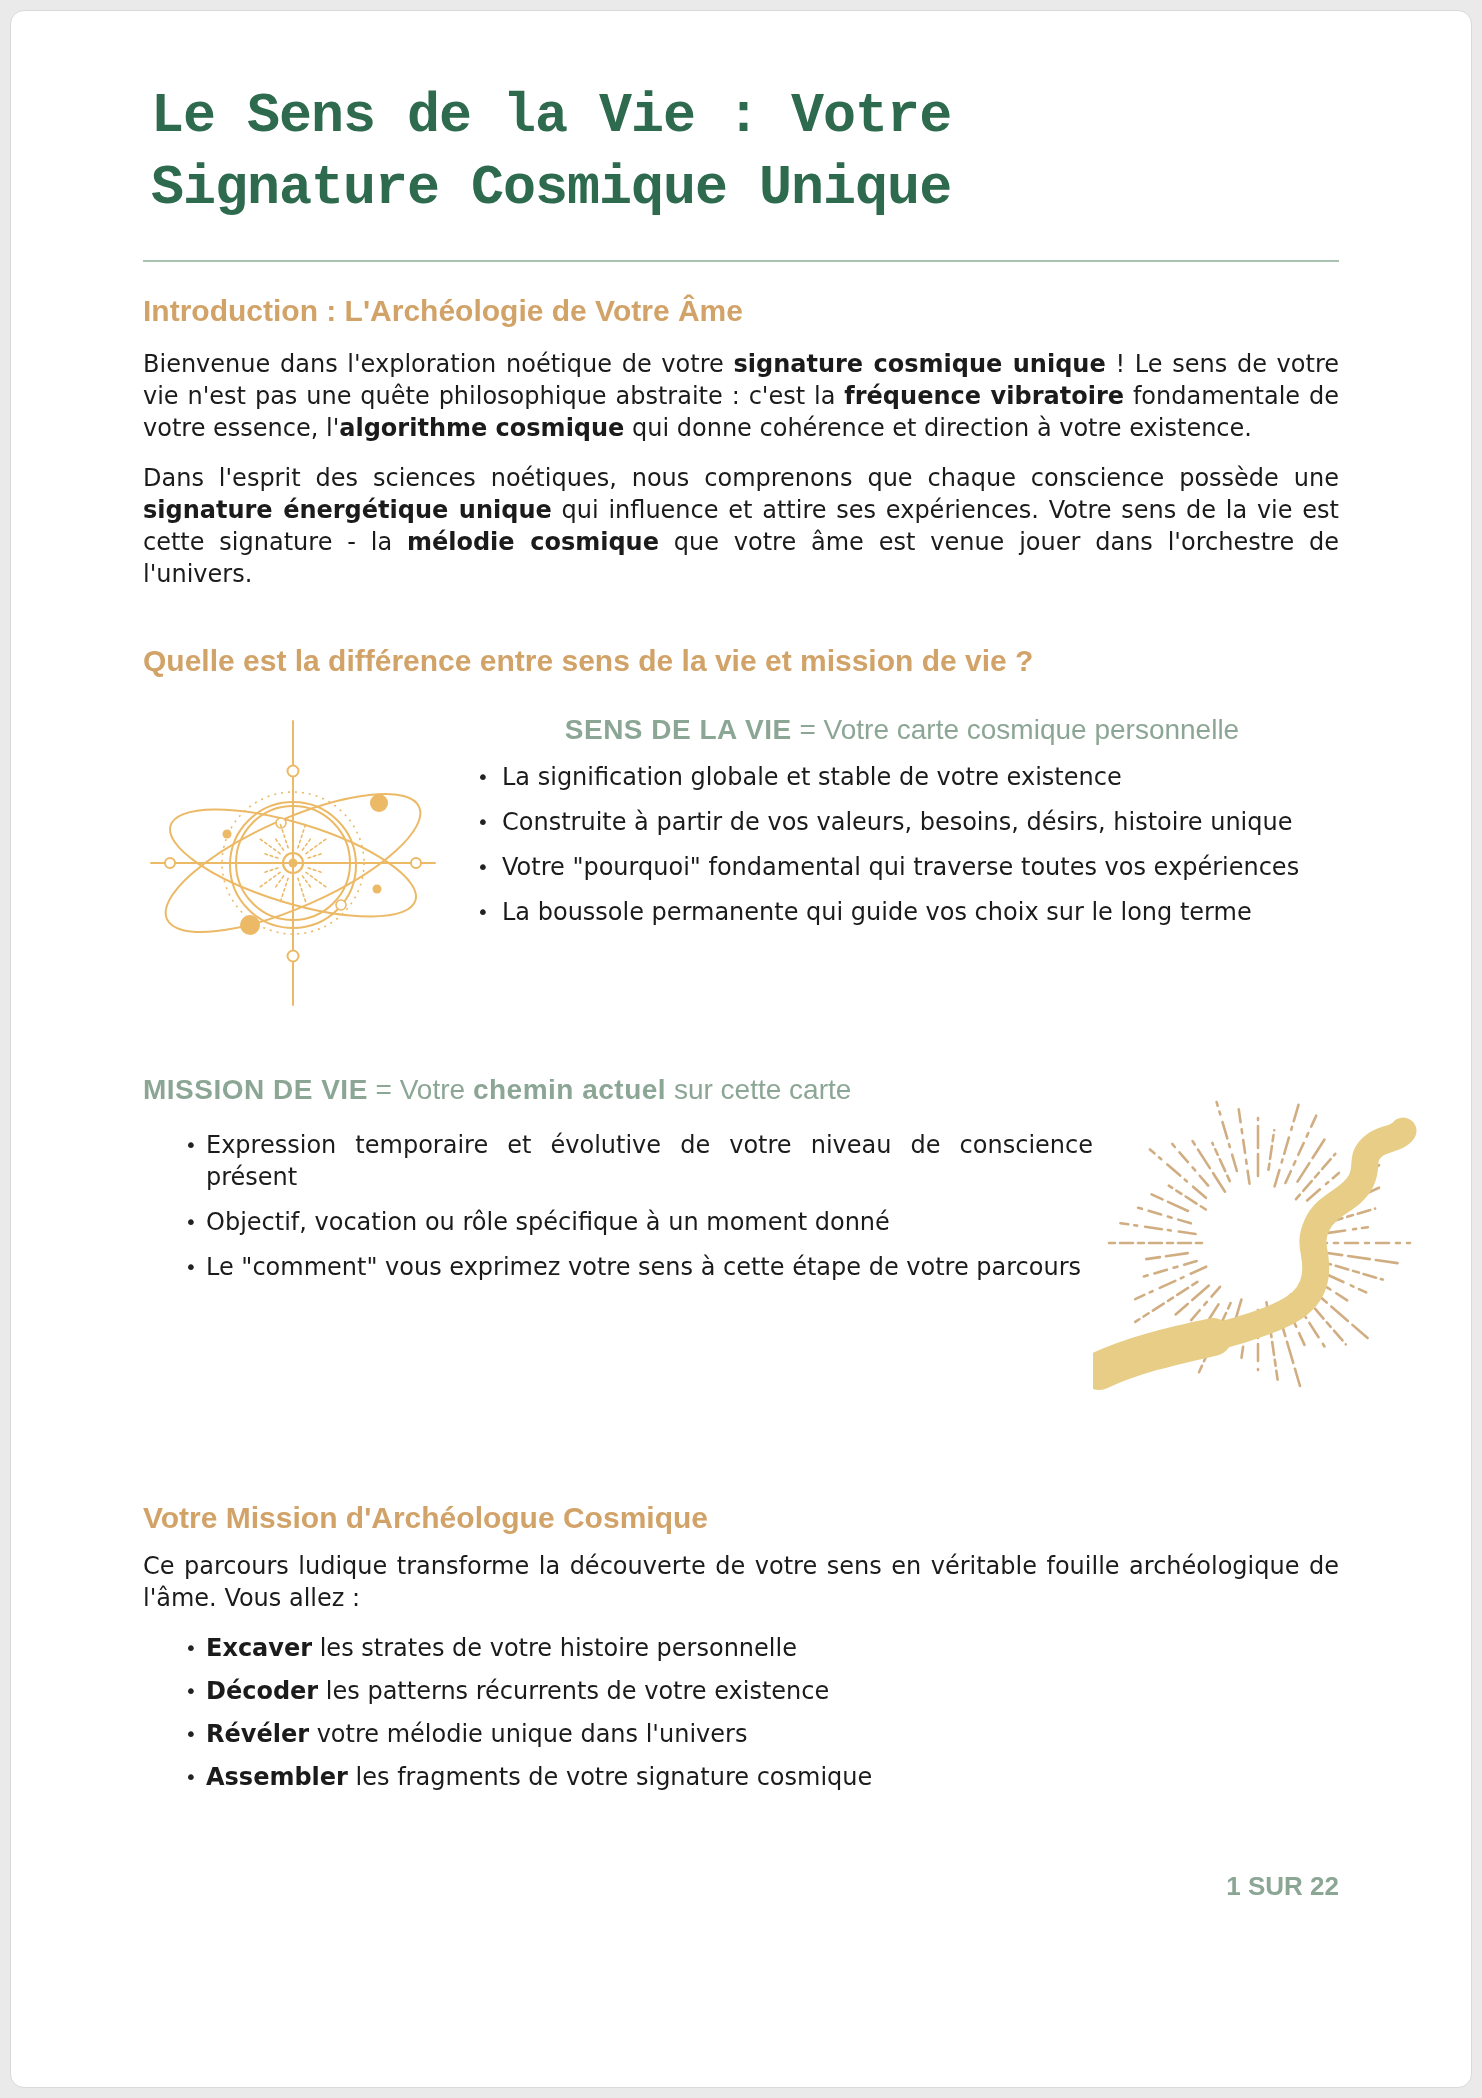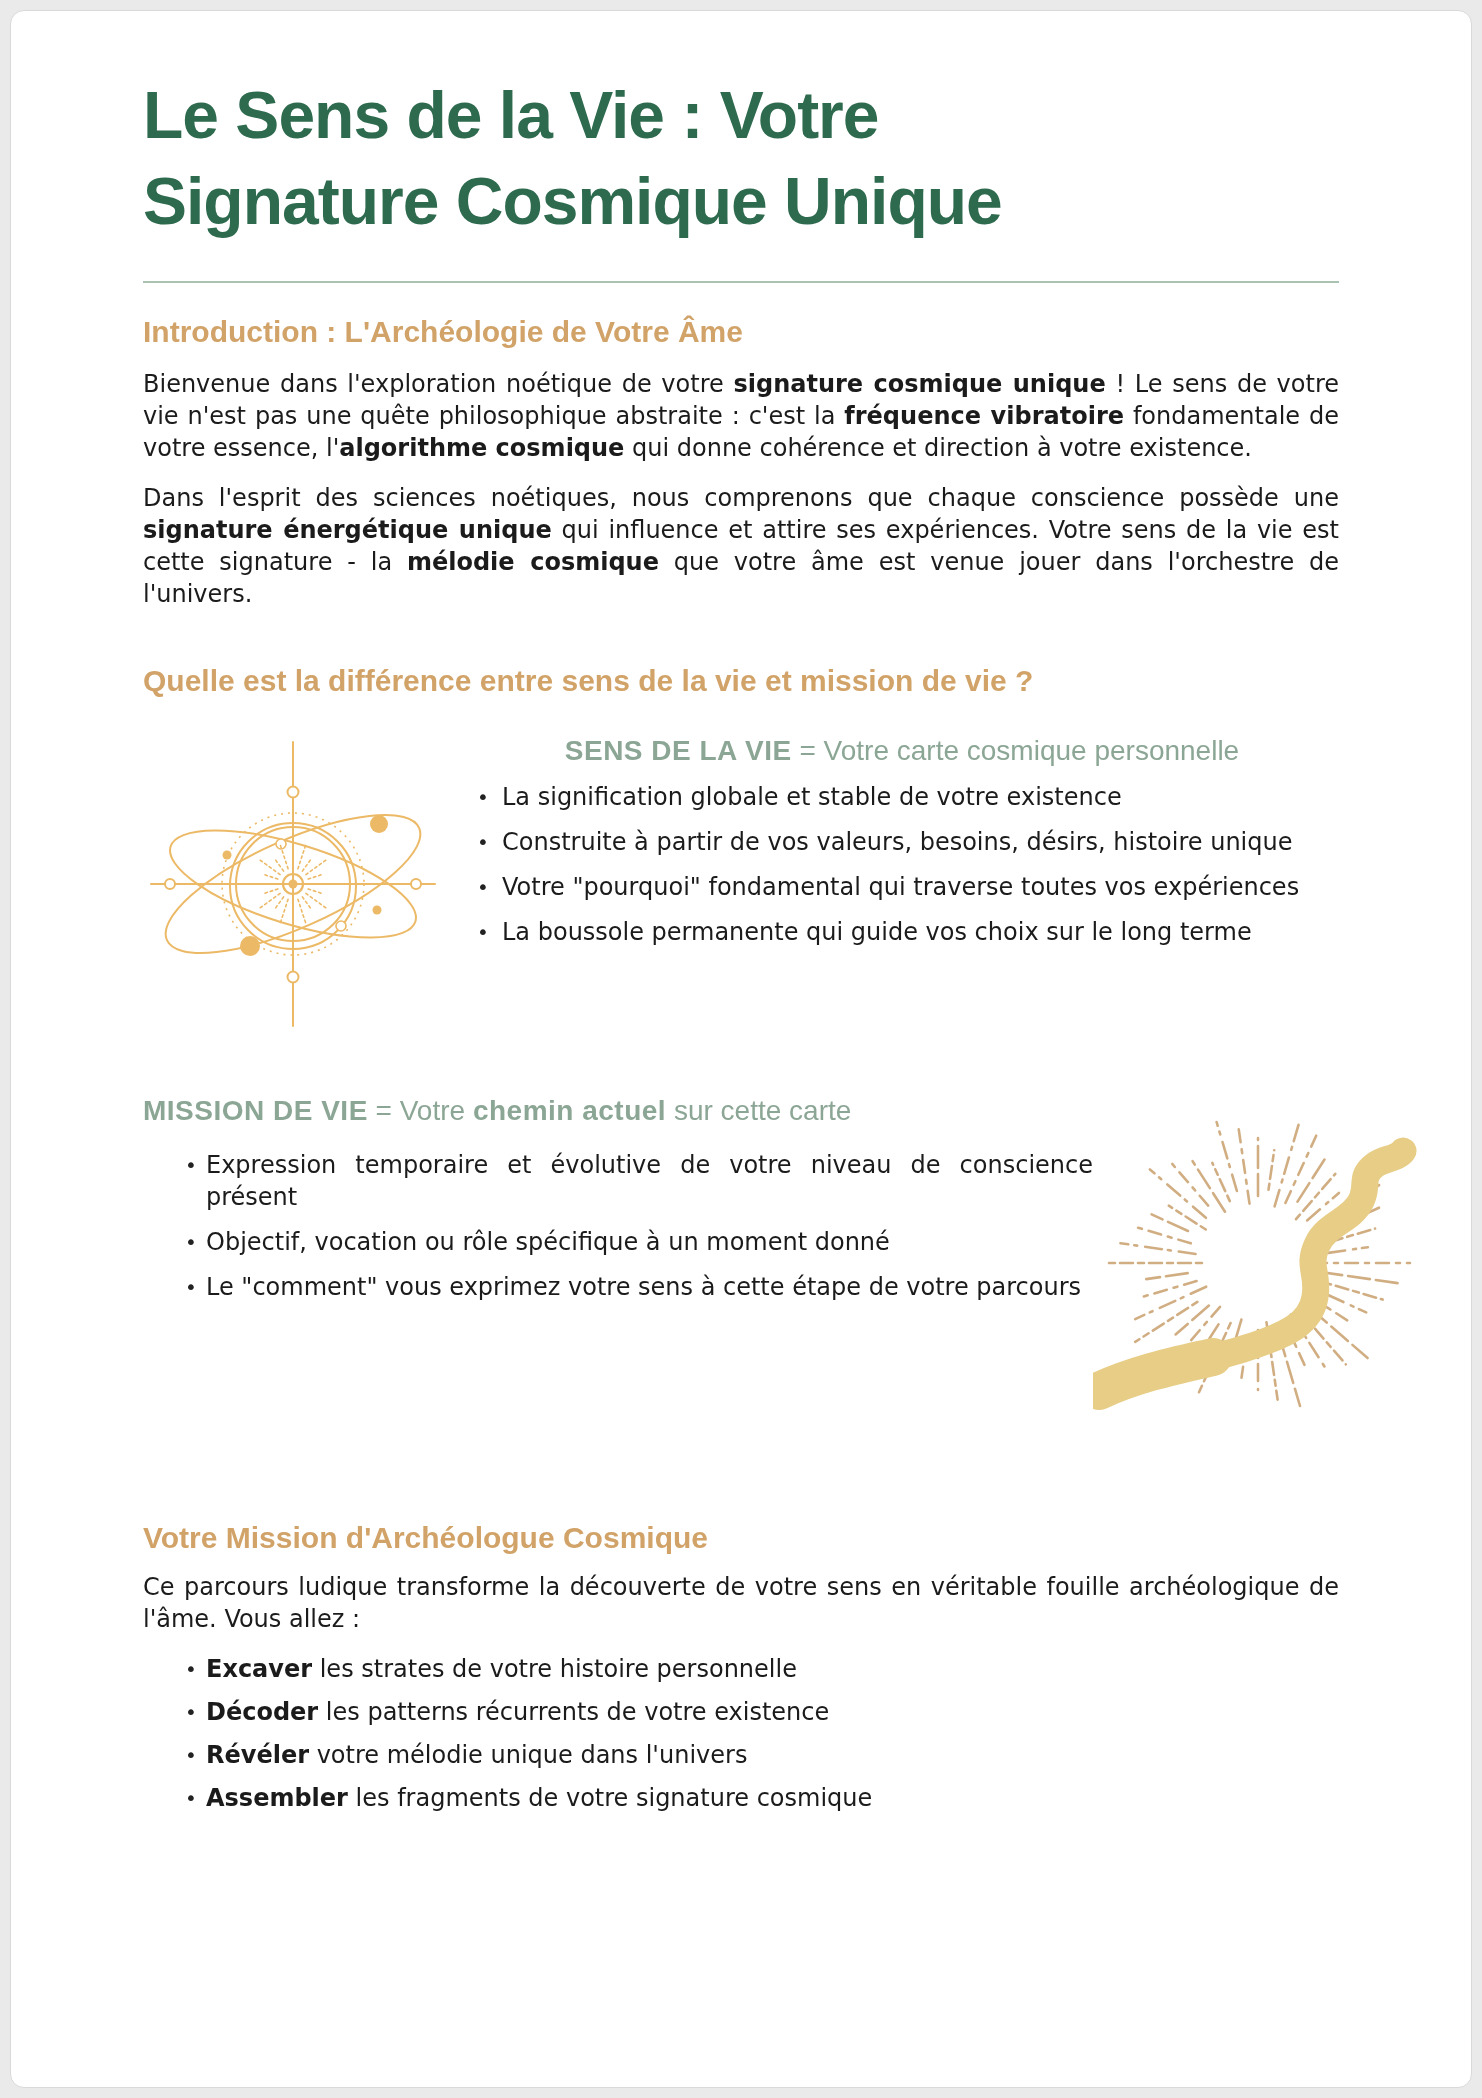--- a/index.html
+++ b/index.html
@@ -13,23 +13,23 @@
     font-family:"DejaVu Sans",sans-serif;color:var(--ink);
     position:relative;overflow:hidden;
   }
   .page{
     position:absolute;left:10px;top:10px;right:10px;bottom:10px;
     background:#ffffff;border:1px solid #d9d9d9;border-radius:14px;
     overflow:hidden;
   }
   .content{padding:62px 132px 0;}
   h1{
-    margin:0;max-width:980px;
-    font-family:Liberation Sans, sans-serif;font-weight:700;
-    font-size:66px;line-height:1.3;letter-spacing:-1px;color:var(--green);
+    margin:8px;max-width:980px;
+    font-family:Liberation Mono, monospace;font-weight:700;
+    font-size:55px;line-height:1.3;letter-spacing:-1px;color:var(--green);
   }
   .rule{border:none;border-top:2px solid var(--sage-line);margin:36px 0 0;}
   h2{
     font-family:"Liberation Sans",sans-serif;font-weight:700;
     font-size:30px;line-height:1.25;color:var(--tan);margin:0;
   }
   .h2-intro{margin-top:30px;}
   .h2-quelle{margin-top:52px;}
   .h2-archeo{margin-top:88px;}
   p.body{
@@ -219,15 +219,16 @@
 
     <p class="archeo-intro">Ce parcours ludique transforme la découverte de votre sens en véritable fouille archéologique de l'âme. Vous allez :</p>
 
     <ul class="bullets wide archeo">
       <li><span class="b">Excaver</span><span> les strates de votre histoire personnelle</span></li>
       <li><span class="b">Décoder</span><span> les patterns récurrents de votre existence</span></li>
       <li><span class="b">Révéler</span><span> votre mélodie unique dans l'univers</span></li>
       <li><span class="b">Assembler</span><span> les fragments de votre signature cosmique</span></li>
     </ul>
 
+    <div class="footer">1 SUR 22</div>
 
   </div>
 </div>
 
 </body></html>

